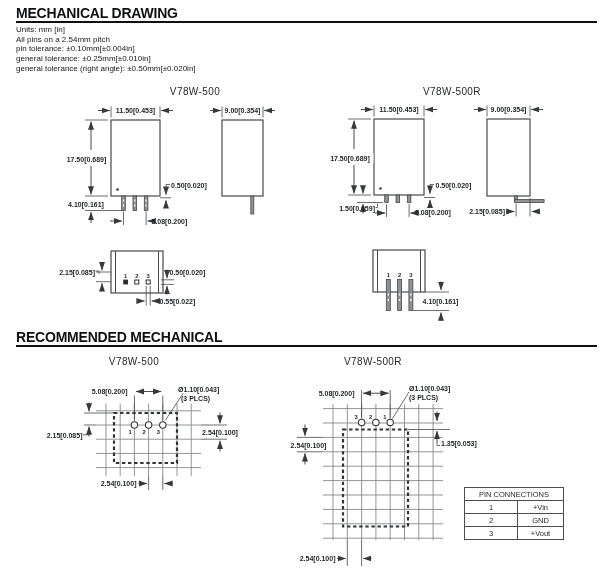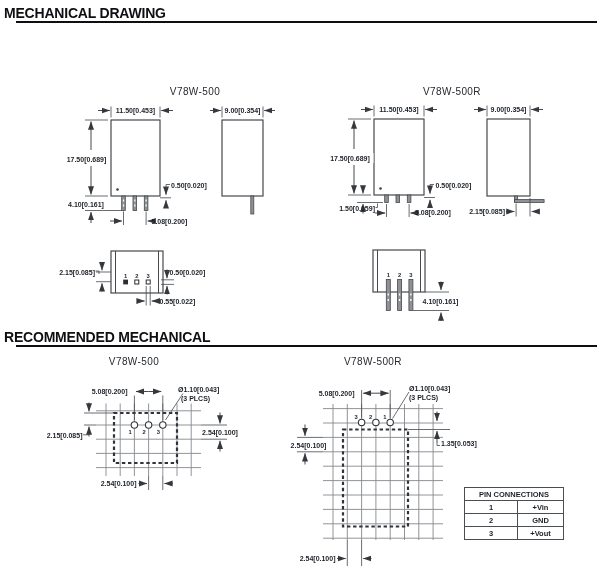--- a/index.html
+++ b/index.html
@@ -1,18 +1,18 @@
 <!DOCTYPE html>
 <html><head>
 <meta charset="utf-8">
 <style>
   html,body{margin:0;padding:0;background:#fff;}
   .page{position:relative;width:611px;height:577px;background:#fff;overflow:hidden;
         font-family:"Liberation Sans",sans-serif;}
-  .sec-head{position:absolute;left:4px;font:bold 14px "Liberation Sans",sans-serif;
+  .sec-head{position:absolute;left:16px;font:bold 14px "Liberation Sans",sans-serif;
             letter-spacing:-0.2px;color:#0e0f12;white-space:nowrap;}
   .rule{position:absolute;left:16px;width:581px;height:2.4px;background:#0e0f12;}
   .notes{position:absolute;left:16px;top:25px;font:8px/9.7px "Liberation Sans",sans-serif;
          color:#15171c;}
   svg.canvas{position:absolute;left:0;top:0;width:611px;height:577px;}
   .ln{stroke:#45484d;stroke-width:1;fill:none;}
   .thn{stroke:#45484d;stroke-width:0.8;fill:none;}
   .body{fill:#fff;stroke:#45484d;stroke-width:1.2;}
   .pin{fill:#8f9194;stroke:#45484d;stroke-width:0.8;}
   .pd{fill:#fff;}
@@ -20,31 +20,38 @@
   .pn{font:bold 5.8px "Liberation Sans",sans-serif;fill:#1c2026;}
   .ttl{font:10px "Liberation Sans",sans-serif;fill:#26292e;letter-spacing:0.4px;}
   .grid{stroke:#85888c;stroke-width:0.9;fill:none;}
   .dash{fill:none;stroke:#303338;stroke-width:2.2;stroke-dasharray:3.4 2.7;}
   .hole{fill:#fff;stroke:#35383d;stroke-width:1.1;}
   .wbg{fill:#fff;}
   table.pins{position:absolute;left:464px;top:487px;border-collapse:collapse;
              font:7.5px "Liberation Sans",sans-serif;color:#1c2026;
              border:1.5px solid #4a4d52;background:#fff;}
   table.pins th,table.pins td{border:1px solid #4a4d52;text-align:center;
-             height:12px;padding:0 2px;font-weight:bold;}
+             height:12px;padding:0 2px;font-weight:normal;}
   table.pins td.c1{width:48px;} table.pins td.c2{width:41px;}
 </style>
 </head>
 <body>
 
 <div class="page">
 
   <div class="sec-head" style="top:5px">MECHANICAL DRAWING</div>
   <div class="rule" style="top:21px"></div>
 
+  <div class="notes">
+    <div>Units: mm [in]</div>
+    <div>All pins on a 2.54mm pitch</div>
+    <div>pin tolerance: ±0.10mm[±0.004in]</div>
+    <div>general tolerance: ±0.25mm[±0.010in]</div>
+    <div>general tolerance (right angle): ±0.50mm[±0.020in]</div>
+  </div>
 
   <div class="sec-head" style="top:329px">RECOMMENDED MECHANICAL</div>
   <div class="rule" style="top:345px"></div>
 
   <svg class="canvas" viewBox="0 0 611 577">
     <defs>
       <marker id="ah" markerWidth="9" markerHeight="7" refX="8.2" refY="3.5" orient="auto" markerUnits="userSpaceOnUse">
         <path d="M0,0.5 L8.5,3.5 L0,6.5 Z" fill="#35383d"></path>
       </marker>
     </defs>

